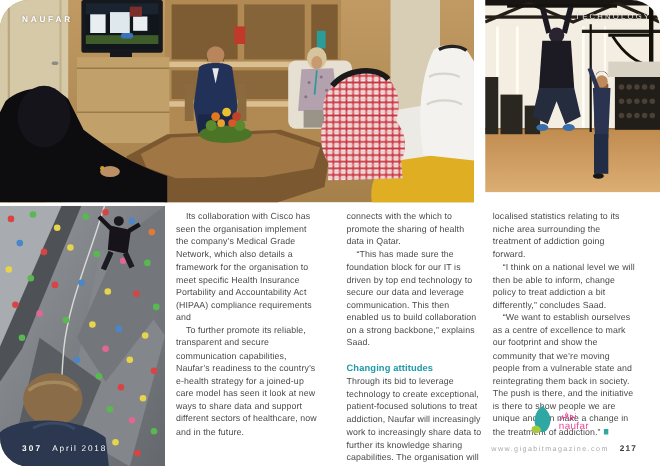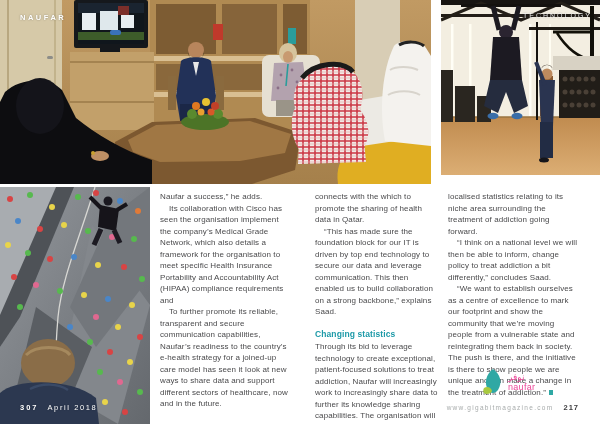--- a/index.html
+++ b/index.html
@@ -1,18 +1,18 @@
 <!DOCTYPE html>
 <html><head>
 <meta charset="utf-8">
 <style>
   html,body{margin:0;padding:0;background:#ffffff;}
   .spread{
     position:relative;width:600px;height:424px;overflow:hidden;
-    background:#ffffff;font-family:"Liberation Sans",sans-serif;
+    background:#ffffff;font-family:"Liberation Sans",sans-serif;border-radius:26px;
   }
   .photo{position:absolute;overflow:hidden;}
   .photo svg{display:block;width:100%;height:100%;}
   .photo-meeting{left:0;top:0;width:431px;height:184px;}
   .photo-gym{left:441px;top:0;width:159px;height:175px;}
   .photo-climb{left:0;top:187px;width:150px;height:237px;}
 
   .overlay-label{
     position:absolute;color:#ffffff;font-weight:bold;
     font-size:7.5px;letter-spacing:2.5px;text-shadow:0 0 2px rgba(0,0,0,.35);
@@ -321,29 +321,28 @@
         <ellipse cx="48" cy="176" rx="27" ry="24" fill="#8a6d48"></ellipse>
         <path d="M26,168 C36,158 62,158 70,168" stroke="#a5895e" stroke-width="3" fill="none"></path>
         <path d="M0,206 C16,191 72,191 96,211 L99,237 L0,237 Z" fill="#2c3850"></path>
         <path d="M30,202 C42,196 58,196 68,203" stroke="#3a4a66" stroke-width="2.5" fill="none"></path>
       </g>
     </svg>
     <span class="folio-left"><span class="pnum">307</span><span class="pdate">April 2018</span></span>
   </div>
 
   <div class="col col1">
-    <p>Naufar a success,” he adds.</p>
     <p class="ind">Its collaboration with Cisco has seen the organisation implement the company’s Medical Grade Network, which also details a framework for the organisation to meet specific Health Insurance Portability and Accountability Act (HIPAA) compliance requirements and</p>
     <p class="ind">To further promote its reliable, transparent and secure communication capabilities, Naufar’s readiness to the country’s e-health strategy for a joined-up care model has seen it look at new ways to share data and support different sectors of healthcare, now and in the future.</p>
   </div>
 
   <div class="col col2">
     <p>connects with the which to promote the sharing of health data in Qatar.</p>
     <p class="ind">“This has made sure the foundation block for our IT is driven by top end technology to secure our data and leverage communication. This then enabled us to build collaboration on a strong backbone,” explains Saad.</p>
-    <p class="subhead">Changing statistics</p>
+    <p class="subhead">Changing attitudes</p>
     <p>Through its bid to leverage technology to create exceptional, patient-focused solutions to treat addiction, Naufar will increasingly work to increasingly share data to further its knowledge sharing capabilities. The organisation will also gain the ability to provide</p>
   </div>
 
   <div class="col col3">
     <p>localised statistics relating to its niche area surrounding the treatment of addiction going forward.</p>
     <p class="ind">“I think on a national level we will then be able to inform, change policy to treat addiction a bit differently,” concludes Saad.</p>
     <p class="ind"><span>“We want to establish ourselves as a centre of excellence to mark our footprint and show the community that we’re moving people from a vulnerable state and reintegrating them back in society. The push is there, and the initiative is there to show people we are unique and can make a change in the treatment of addiction.”</span><span class="endmark"></span></p>
   </div>
 
   <div class="naufar-logo">

